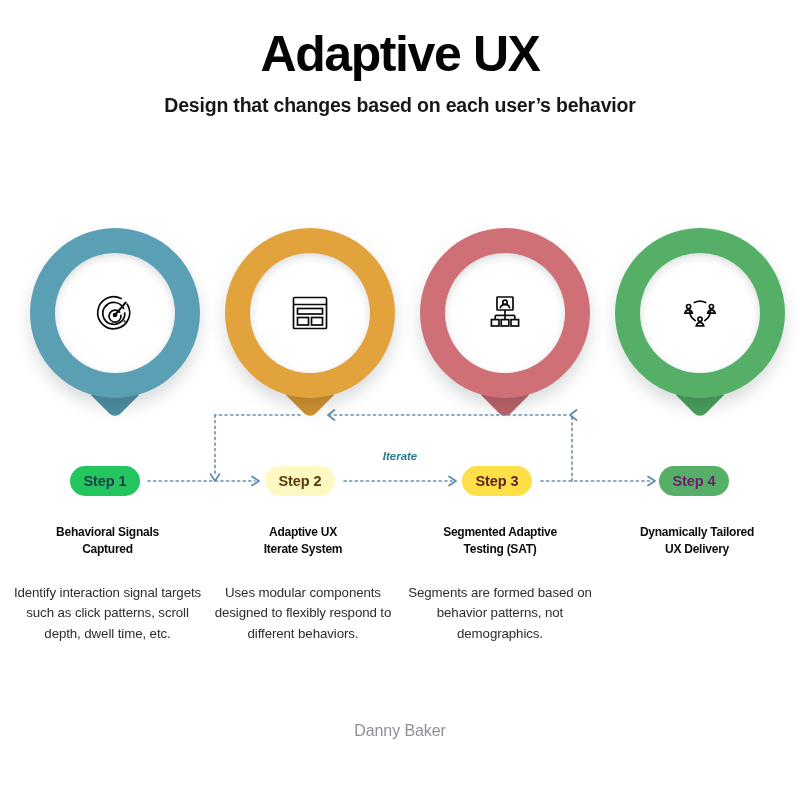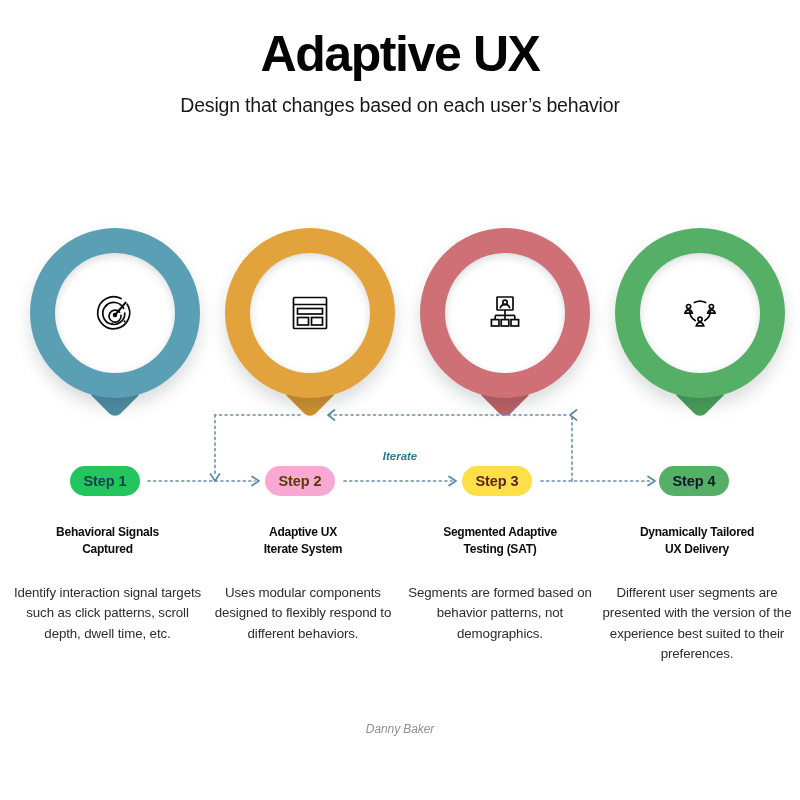--- a/index.html
+++ b/index.html
@@ -10,21 +10,21 @@
   }
   .canvas{position:relative;width:800px;height:800px;}
 
   
   .header{position:absolute;left:0;top:28px;width:800px;text-align:center;}
   .title{
     font-size:50px;font-weight:bold;letter-spacing:-1.4px;
     line-height:1.05;color:#050507;margin:0;
   }
   .subtitle{
-    margin:13px 0 0 0;font-size:19.5px;font-weight:400;
+    margin:13px 0 0 0;font-size:19.5px;font-weight:700;
     color:#16181c;letter-spacing:-0.2px;
   }
 
   
   .nodes{position:absolute;left:0;top:228px;width:800px;height:190px;}
   .node{position:absolute;top:0;width:190px;height:190px;}
   .ring{
     position:absolute;left:10px;top:0;width:170px;height:170px;
     border-radius:50%;box-sizing:border-box;
     box-shadow:0 9px 16px rgba(35,45,55,0.17);
@@ -60,21 +60,21 @@
     margin:8px;font-size:12px;font-weight:bold;line-height:1.38;
     color:#0b0c0e;letter-spacing:-0.25px;
   }
   .col p{
     margin:26px 0 0 0;font-size:13.3px;line-height:1.52;
     color:#2a2d31;letter-spacing:-0.1px;
   }
 
   .footer{
     position:absolute;left:0;top:722px;width:800px;text-align:center;
-    font-size:12px;color:#8d9096;letter-spacing:-0.1px;font-style:italic;
+    font-size:16px;color:#8d9096;letter-spacing:-0.1px;
   }
 </style>
 </head>
 <body>
 
 <div class="canvas">
 
   <div class="header">
     <h1 class="title">Adaptive UX</h1>
     <p class="subtitle">Design that changes based on each user’s behavior</p>
@@ -185,23 +185,23 @@
         <path d="M334.5 14 L328 19 L334.5 24"></path>
         <path d="M576.5 14 L570 19 L576.5 24"></path>
         <path d="M210.5 78 L215 85 L219.5 78"></path>
       </g>
       <text x="400" y="64" text-anchor="middle" font-family="Liberation Sans, sans-serif" font-size="11.5" font-weight="bold" font-style="italic" fill="#2B7A90">Iterate</text>
     </svg>
   </div>
 
   <div class="badges">
     <div class="badge" style="left:70px;width:70px;background:#22c55e;color:#1d3d49;">Step 1</div>
-    <div class="badge" style="left:265px;width:70px;background:#f9a8d4;color:#5a3a07;">Step 2</div>
+    <div class="badge" style="left:265px;width:70px;background:#fef9c3;color:#5a3a07;">Step 2</div>
     <div class="badge" style="left:462px;width:70px;background:#fde047;color:#5e1f24;">Step 3</div>
-    <div class="badge" style="left:659px;width:70px;background:#55AF67;color:#0f172a;">Step 4</div>
+    <div class="badge" style="left:659px;width:70px;background:#55AF67;color:#701a75;">Step 4</div>
   </div>
 
   <div class="cols">
 
     <div class="col" style="left:10px;width:195px;">
       <h3>
         <span>Behavioral Signals</span><br>
         <span>Captured</span>
       </h3>
       <p>Identify interaction signal targets such as click patterns, scroll depth, dwell time, etc.</p>
@@ -221,19 +221,18 @@
         <span>Testing (SAT)</span>
       </h3>
       <p>Segments are formed based on behavior patterns, not demographics.</p>
     </div>
 
     <div class="col" style="left:599px;width:196px;">
       <h3>
         <span>Dynamically Tailored</span><br>
         <span>UX Delivery</span>
       </h3>
-      <p>Different user segments are presented with the version of the experience best suited to their preferences.</p>
     </div>
   </div>
 
   <div class="footer">Danny Baker</div>
 
 </div>
 
 </body></html>

